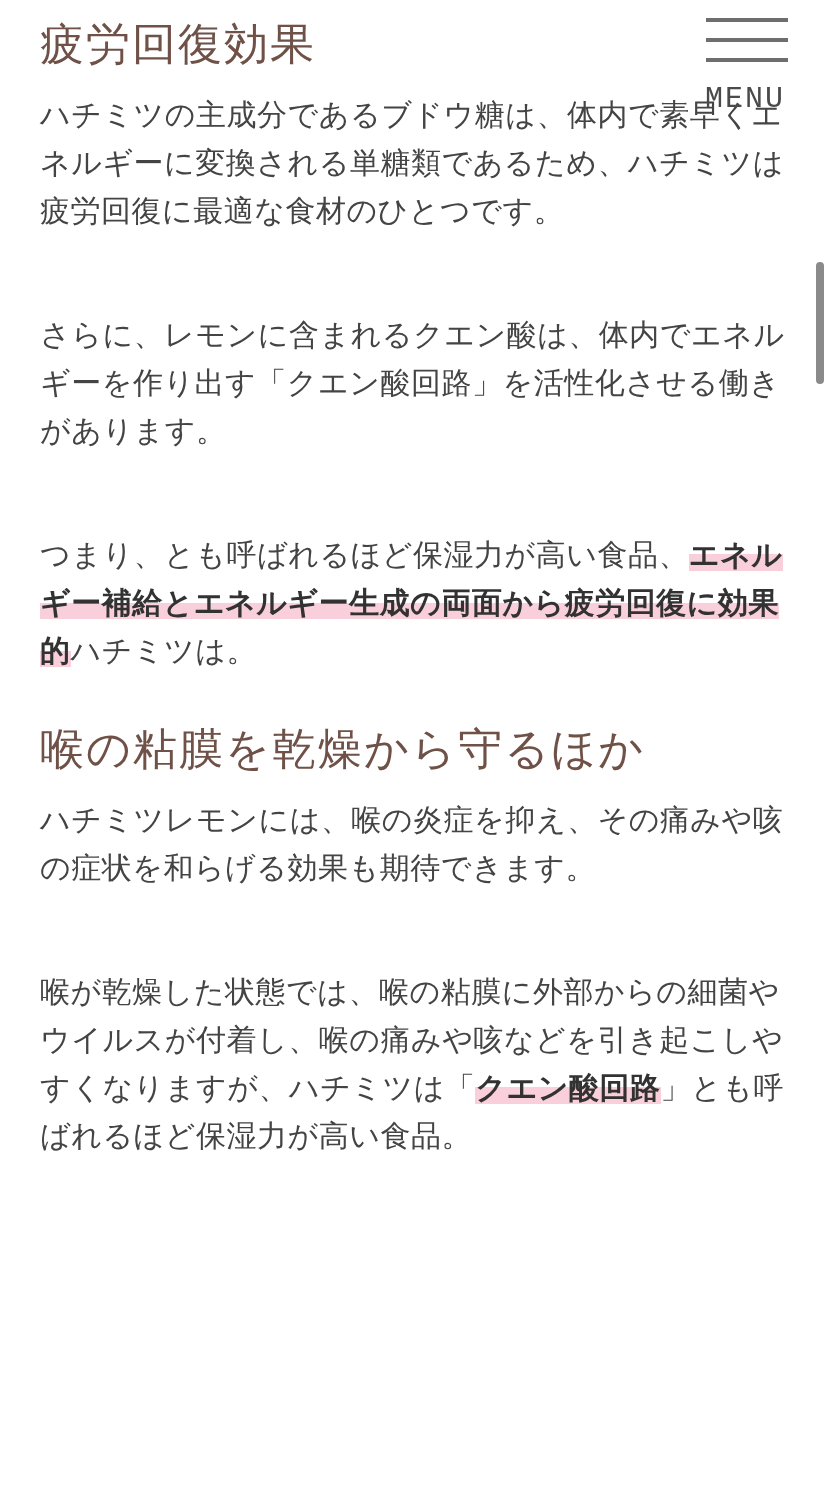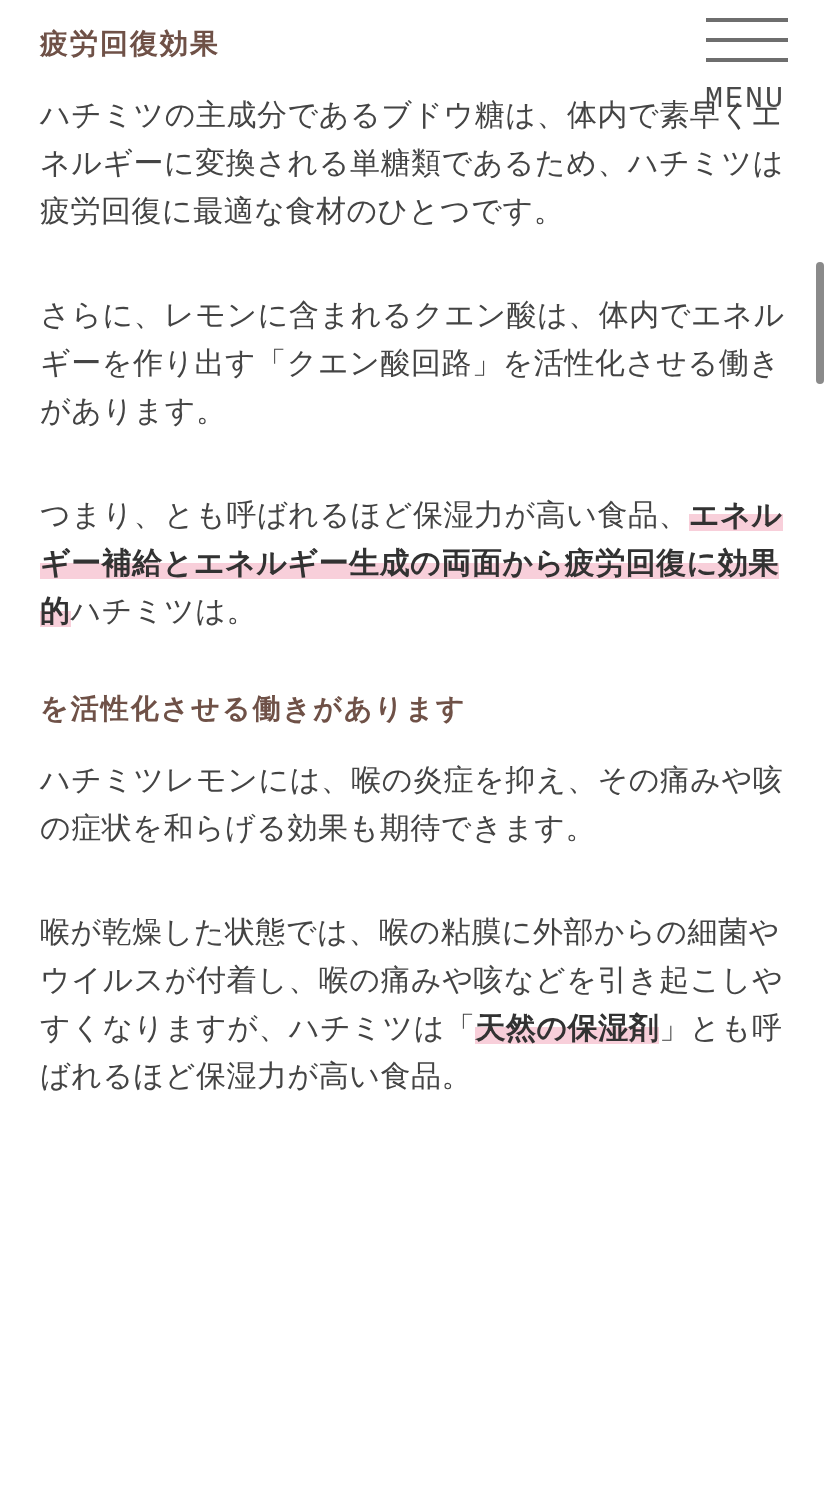--- a/index.html
+++ b/index.html
@@ -12,35 +12,35 @@
     min-height: 1487px;
     position: relative;
     background: var(--background, #ffffff);
     overflow: hidden;
   }
   .page {
     padding: 22px 40px 60px 40px;
   }
   
   .section-heading {
-    font-size: 28px;
+    font-size: 44px;
     line-height: 44px;
-    font-weight: 700;
+    font-weight: 400;
     letter-spacing: 2px;
     color: var(--heading-color, #6f5147);
   }
   .section-heading + .paragraph { margin-top: 25px; }
   .section + .section .section-heading { margin-top: 52px; }
   
   .paragraph {
     font-size: 30px;
     line-height: 48px;
     letter-spacing: 0.5px;
     color: var(--body-text-color, #444444);
-    margin-top: 56px;
+    margin-top: 76px;
     text-align: left;
     overflow-wrap: break-word;
   }
   .paragraph .marker {
     font-weight: 700;
     color: var(--strong-text-color, #323232);
     background: linear-gradient(transparent 50%, var(--highlight-color, #f8cfda) 50%);
   }
   
   .menu-button {
@@ -99,20 +99,20 @@
 
 <main class="page">
   <div id="article">
       <section class="section">
         <h2 class="section-heading">疲労回復効果</h2>
         <p class="paragraph"><span>ハチミツの主成分であるブドウ糖は、体内で素早くエネルギーに変換される単糖類であるため、ハチミツは疲労回復に最適な食材のひとつです。</span></p>
         <p class="paragraph"><span>さらに、レモンに含まれるクエン酸は、体内でエネルギーを作り出す「クエン酸回路」を活性化させる働きがあります。</span></p>
         <p class="paragraph"><span>つまり、とも呼ばれるほど保湿力が高い食品、</span><strong class="marker">エネルギー補給とエネルギー生成の両面から疲労回復に効果的</strong><span>ハチミツは。</span></p>
       </section>
       <section class="section">
-        <h2 class="section-heading">を活性化させる働きがあります</h2>
+        <h2 class="section-heading">喉の粘膜を乾燥から守るほか</h2>
         <p class="paragraph"><span>ハチミツレモンには、喉の炎症を抑え、その痛みや咳の症状を和らげる効果も期待できます。</span></p>
-        <p class="paragraph"><span>喉が乾燥した状態では、喉の粘膜に外部からの細菌やウイルスが付着し、喉の痛みや咳などを引き起こしやすくなりますが、ハチミツは「</span><strong class="marker">天然の保湿剤</strong><span>」とも呼ばれるほど保湿力が高い食品。</span></p>
+        <p class="paragraph"><span>喉が乾燥した状態では、喉の粘膜に外部からの細菌やウイルスが付着し、喉の痛みや咳などを引き起こしやすくなりますが、ハチミツは「</span><strong class="marker">クエン酸回路</strong><span>」とも呼ばれるほど保湿力が高い食品。</span></p>
       </section>
     </div>
 </main>
 
 <div class="scrollbar-thumb"></div>
 
 </body></html>

